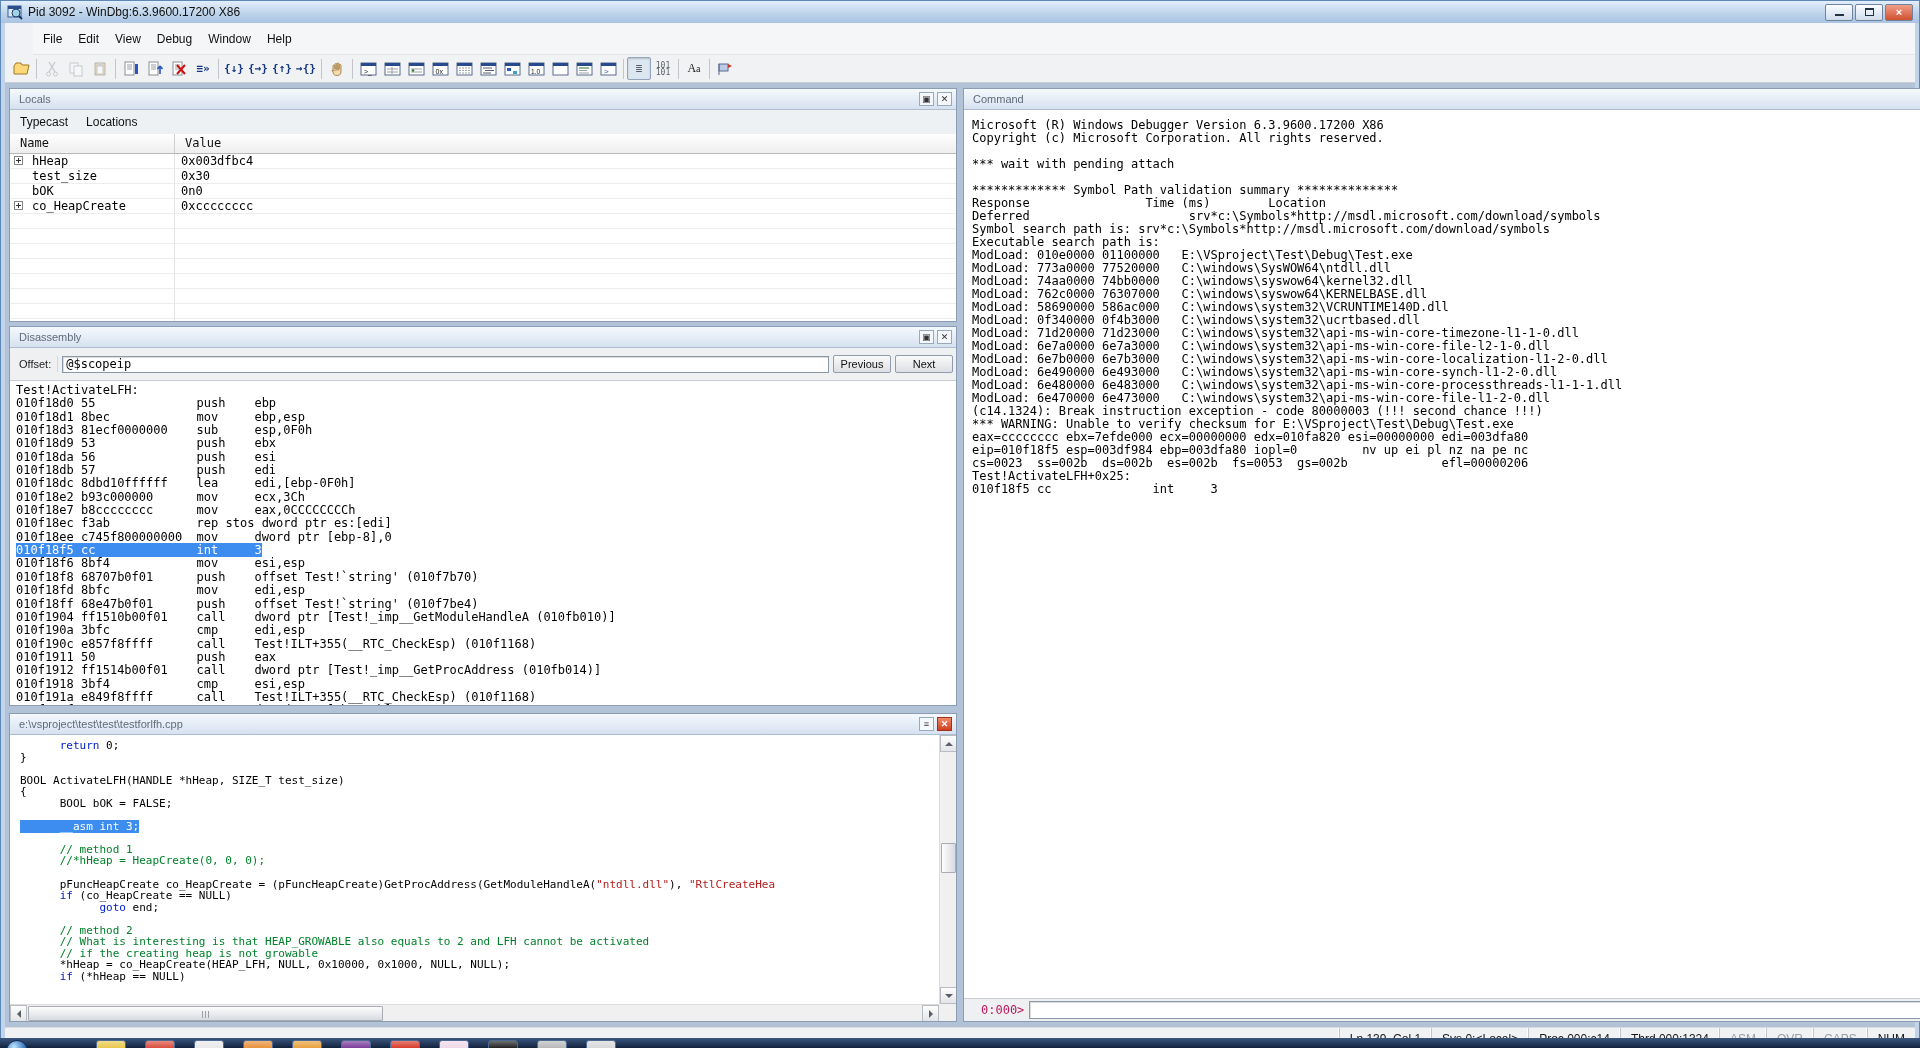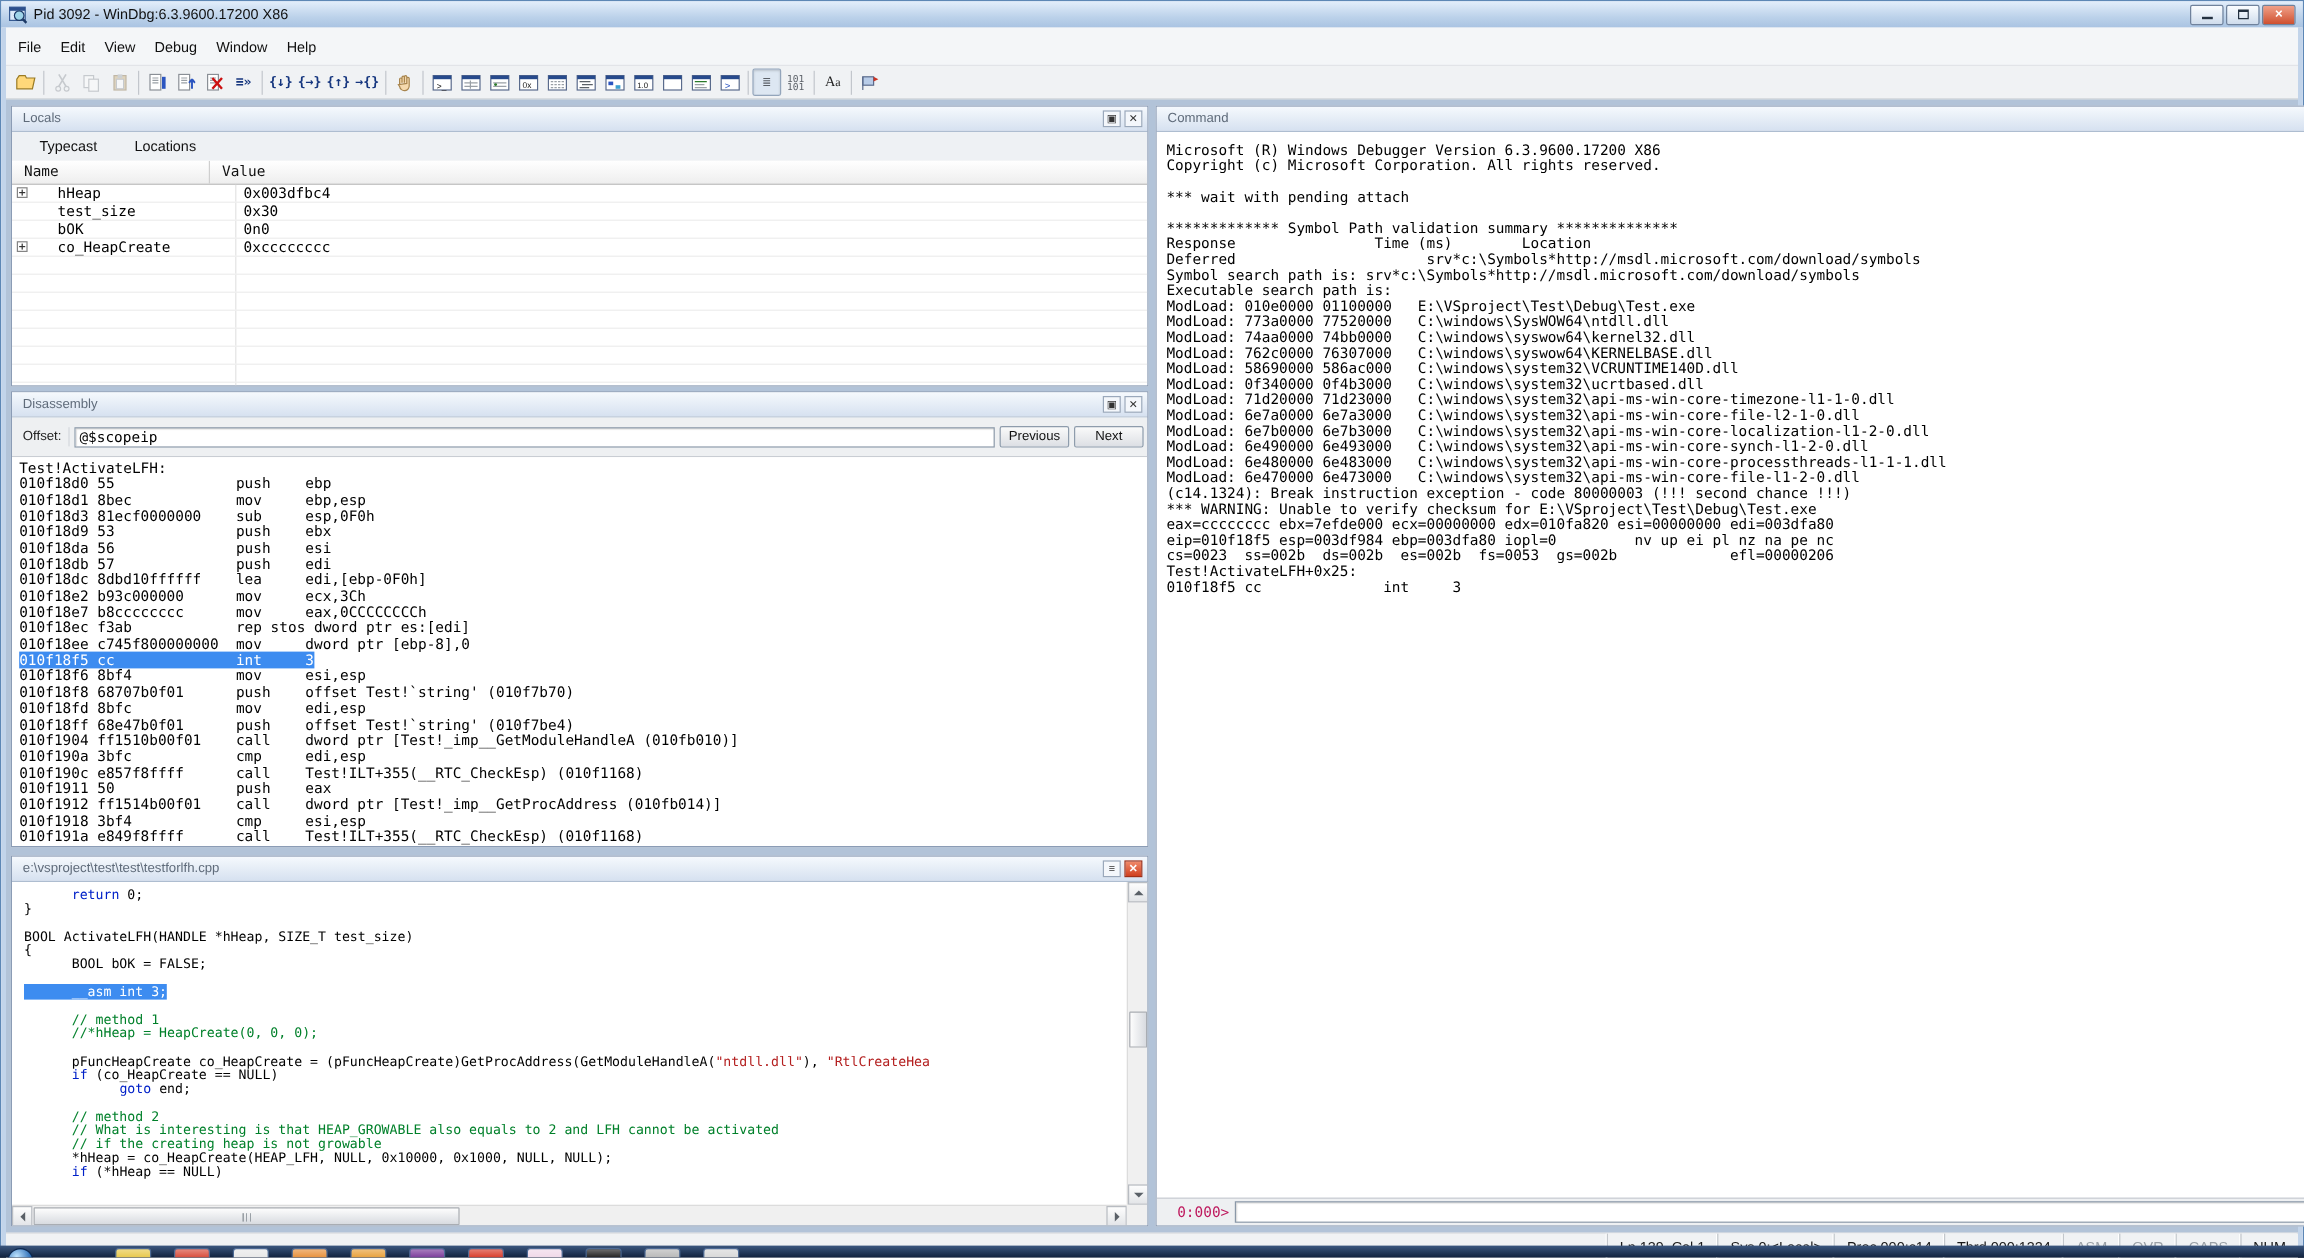--- a/index.html
+++ b/index.html
@@ -9,47 +9,47 @@
   .titlebar { height:22px; background:linear-gradient(#e3eefb,#bcd2ea 60%,#a9c3e2); display:flex; align-items:center; padding:0 4px; }
   .appicon { width:16px; height:16px; margin:0 5px 0 2px; flex:none; }
   .titletext { font-size:12px; color:#111; flex:1 1 auto; white-space:nowrap; }
   .winbtns { display:flex; gap:2px; margin-right:2px; }
   .wbtn { width:28px; height:17px; border:1px solid #70829c; border-radius:2px; background:linear-gradient(#fbfdff,#cfdcec); display:flex; align-items:center; justify-content:center; font-size:11px; color:#23303f; }
   .wbtn.close { background:linear-gradient(#f0a088,#cf5030); color:#fff; font-weight:bold; }
   .minbar { width:9px; height:2px; background:#23303f; margin-top:6px; }
   .maxbox { width:9px; height:8px; border:1px solid #23303f; border-top-width:2px; }
   
   .frame { border-left:4px solid #c2d4ea; border-right:4px solid #c2d4ea; border-bottom:4px solid #c2d4ea; height:1016px; background:#f0f2f5; }
-  .menubar { height:32px; background:#f4f6f8; display:flex; align-items:center; padding-left:2px; border-bottom:1px solid #e2e4e8; }
+  .menubar { height:32px; background:#f4f6f8; display:flex; align-items:center; padding-left:2px; border-bottom:1px solid #e2e4e8;margin-left:28px; }
   .menu-item { font-size:12px; color:#101010; padding:2px 8px; }
   .toolbar { height:28px; background:#f0f2f4; border-bottom:1px solid #c9cdd3; display:flex; align-items:center; padding-left:4px; }
   .tbtn { width:24px; height:23px; border:1px solid transparent; border-radius:2px; display:flex; align-items:center; justify-content:center; flex:none; }
   .tbtn.pressed { border-color:#93a5bb; background:#dde7f2; box-shadow:inset 0 1px 2px rgba(0,0,0,.18); }
   .tbtn.disabled { opacity:.4; }
   .tsep { width:1px; height:20px; background:#c2c6cc; margin:0 3px; flex:none; }
   .ticon { font-family:"DejaVu Sans Mono",monospace; font-size:11px; color:#14357e; font-weight:bold; white-space:nowrap; }
   .ticon.gray { color:#5a5f66; font-weight:normal; }
   
   .workspace { position:relative; height:944px; background:#b2c3d8; }
   .pane { position:absolute; border:1px solid #8b9cb5; background:#fff; display:flex; flex-direction:column; }
   .ptitle { height:21px; flex:none; background:linear-gradient(#f5f9fd,#d6e1f0); border-bottom:1px solid #aebdd0; display:flex; align-items:center; padding:0 4px 0 9px; }
   .ptitle span.txt { font-size:11px; color:#5f6b7a; flex:1 1 auto; white-space:nowrap; }
   .picon { width:15px; height:14px; border:1px solid #9aa8bb; background:#f4f7fb; margin-left:3px; display:flex; align-items:center; justify-content:center; font-size:9px; color:#333; flex:none; }
   .picon.red { background:linear-gradient(#f08a6a,#d04020); border-color:#a03018; color:#fff; font-weight:bold; }
   .picon.console { background:#173a7a; color:#fff; font-family:"DejaVu Sans Mono",monospace; font-size:8px; }
   .pbody { flex:1 1 auto; background:#fff; position:relative; overflow:hidden; }
   .mono { font-family:"DejaVu Sans Mono",monospace; }
   
   .ltabs { height:24px; flex:none; background:#eef1f4; display:flex; align-items:center; padding-left:10px; gap:18px; }
-  .ltab { font-size:12px; color:#111;margin-left:13px; }
+  .ltab { font-size:12px; color:#111; }
   .lheader { display:flex; height:20px; border-bottom:1px solid #b9b9b9; background:linear-gradient(#ffffff,#eeeeee); }
   .lh-cell { font-family:"DejaVu Sans Mono",monospace; font-size:12px; color:#111; padding:2px 0 0 10px; }
   .lh-cell.c1 { width:165px; border-right:1px solid #cfcfcf; }
   .lrow { display:flex; height:15px; border-bottom:1px solid #ededed; font-size:12px; }
-  .lc1 { width:187px; border-right:1px solid #e3e3e3; position:relative; padding-left:38px; white-space:pre; }
+  .lc1 { width:165px; border-right:1px solid #e3e3e3; position:relative; padding-left:22px; white-space:pre; }
   .lc2 { padding-left:6px; white-space:pre; }
   .expander { position:absolute; left:4px; top:2px; width:9px; height:9px; border:1px solid #848484; background:#fff; }
   .expander:before { content:""; position:absolute; left:1px; top:3px; width:5px; height:1px; background:#333; }
   .expander:after { content:""; position:absolute; left:3px; top:1px; width:1px; height:5px; background:#333; }
   
   .offsetbar { height:22px; flex:none; background:#eef0f2; border-bottom:1px solid #c9cdd3; display:flex; align-items:center; padding:16px 3px; gap:4px; }
   .offlabel { font-size:11px; color:#222; padding:2px 6px; border-right:1px solid #d4d8dd; }
   .offinput { flex:1 1 auto; height:17px; border:1px solid #8a98a8; box-shadow:inset 1px 1px 1px rgba(0,0,0,.15); background:#fff; font-family:"DejaVu Sans Mono",monospace; font-size:12px; padding:0 3px; }
   .navbtn { width:58px; height:18px; border:1px solid #8e9cac; border-radius:2px; background:linear-gradient(#fafafa,#dcdfe4); font-size:11px; color:#111; font-family:"Liberation Sans",sans-serif; }
   .dlines { padding:3px 0 0 6px; }

